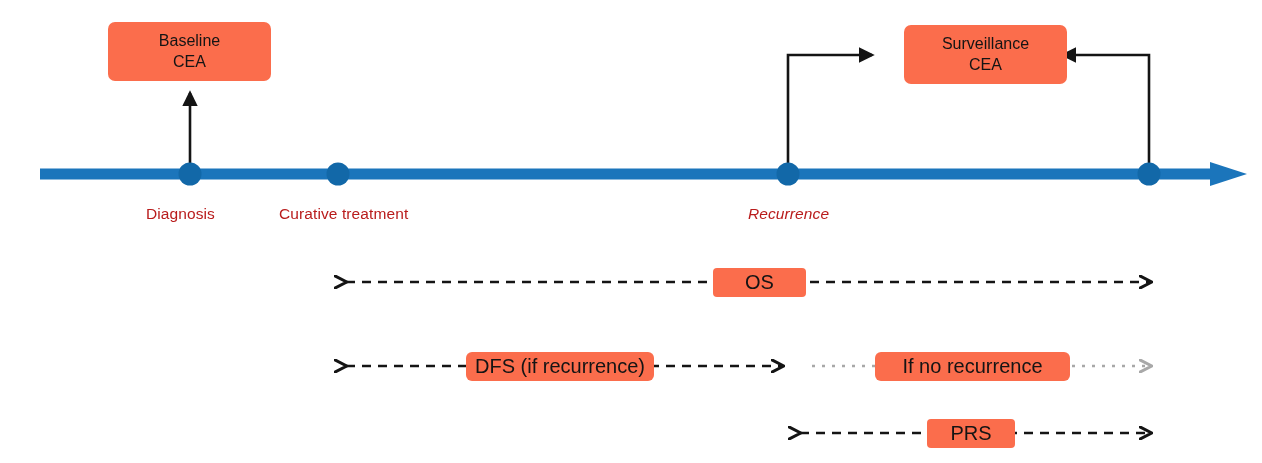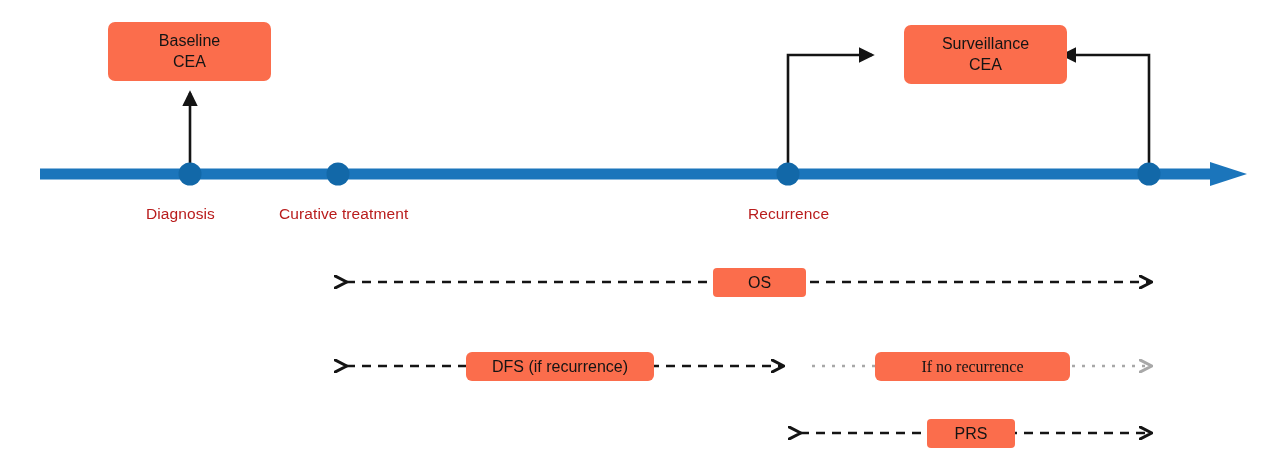--- a/index.html
+++ b/index.html
@@ -43,21 +43,21 @@
     flex-direction: column;
     align-items: center;
     justify-content: center;
   }
   .cea-box span { display: block; }
   .pill {
     position: absolute;
     background: #fb6d4c;
     border-radius: 6px;
     color: #141414;
-    font-size: 16px;
+    font-size: 20px;
     display: flex;
     align-items: center;
     justify-content: center;
     white-space: nowrap;
   }
   .pill.sharp { border-radius: 4px; }
 </style>
 </head>
 <body>
 
@@ -128,24 +128,24 @@
 
   <div class="cea-box" style="left:886px; top:25px; width:163px; height:59px;margin-left:18px;">
     <span>Surveillance</span>
     <span>CEA</span>
   </div>
 
   <div class="node-label" style="left:146px; top:205px;">Diagnosis</div>
 
   <div class="node-label" style="left:271px; top:205px;margin-left:8px;">Curative treatment</div>
 
-  <div class="node-label" style="left:748px; top:205px;">Recurrence</div>
+  <div class="node-label" style="left:748px; top:205px;font-style:italic;">Recurrence</div>
 
 
   <div class="pill sharp" style="left:713px; top:268px; width:93px; height:29px;">OS</div>
 
   <div class="pill" style="left:466px; top:352px; width:188px; height:29px;border-radius:6px;">DFS (if recurrence)</div>
 
-  <div class="pill" style="left:875px; top:352px; width:195px; height:29px;font-family:Liberation Serif, serif;">If no recurrence</div>
+  <div class="pill" style="left:875px; top:352px; width:195px; height:29px;">If no recurrence</div>
 
   <div class="pill sharp" style="left:927px; top:419px; width:88px; height:29px;">PRS</div>
 
 </div>
 
 </body></html>

